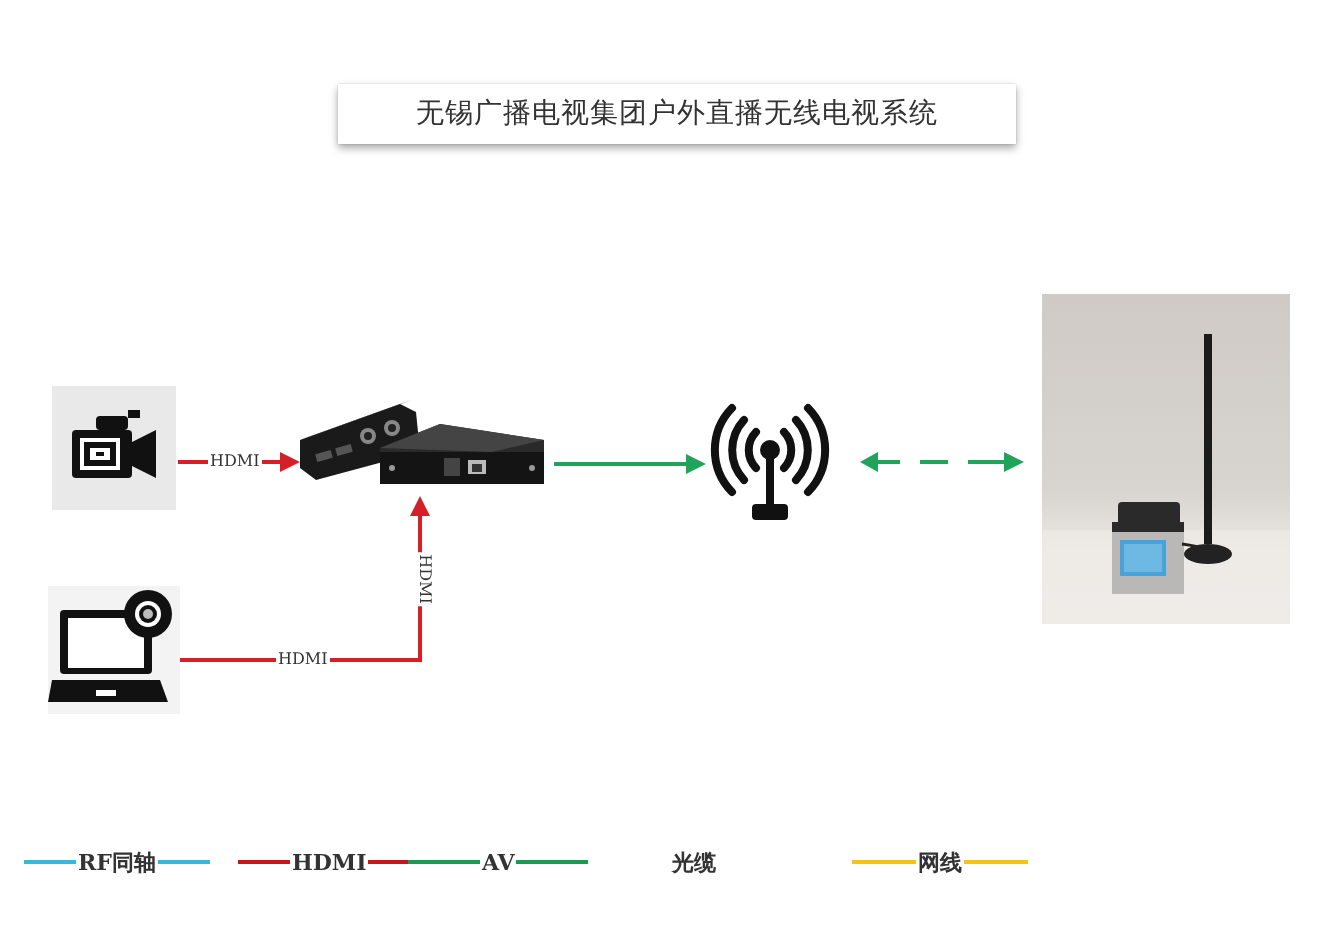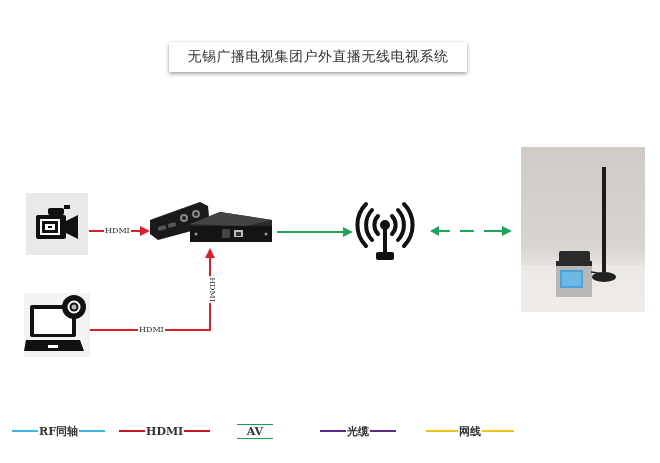--- a/index.html
+++ b/index.html
@@ -1,18 +1,18 @@
 <!DOCTYPE html>
 <html><head>
 <meta charset="utf-8">
 <style>
   html, body { margin:0; padding:0; background:#ffffff; }
   body { width:660px; height:463px; position:relative; overflow:hidden; font-family:"DejaVu Serif","Liberation Serif",serif; }
   .abs { position:absolute; }
-  .title-box { left:169px; top:42px; width:298px; height:30px; background:#fff; box-shadow:0 2px 4px rgba(0,0,0,0.35), 0 0 1px rgba(0,0,0,0.15); display:flex; align-items:center; justify-content:center; font-size:14px; color:#333; letter-spacing:0.5px; }
+  .title-box { left:169px; top:42px; width:339px; height:30px; background:#fff; box-shadow:0 2px 4px rgba(0,0,0,0.35), 0 0 1px rgba(0,0,0,0.15); display:flex; align-items:center; justify-content:center; font-size:14px; color:#333; letter-spacing:0.5px; }
   .node-bg { background:#e9e9e9; }
   .line { position:absolute; }
   .label-s { position:absolute; font-size:8px; color:#333; background:#fff; padding:0 1px; line-height:9px; }
   .legend { position:absolute; top:424px; height:14px; display:flex; align-items:center; font-size:11px; color:#333;font-weight:bold; }
   .legend .seg { height:1.5px; width:26px; }
   .legend span.txt { padding:0 1px; }
 </style>
 </head>
 <body>
 
@@ -126,26 +126,26 @@
 <div class="legend" style="left:12px;">
   <div class="seg" style="background:#3ab6d6;"></div>
   <span class="txt">RF同轴</span>
   <div class="seg" style="background:#3ab6d6;"></div>
 </div>
 <div class="legend" style="left:119px;">
   <div class="seg" style="background:#c4161c;"></div>
   <span class="txt">HDMI</span>
   <div class="seg" style="background:#c4161c;"></div>
 </div>
-<div class="legend" style="left:237px;flex-direction:column;">
+<div class="legend" style="left:204px;">
   <div class="seg" style="background:#1d9a52;width:36px;"></div>
   <span class="txt">AV</span>
   <div class="seg" style="background:#1d9a52;width:36px;"></div>
 </div>
-<div class="legend" style="left:320px;">
+<div class="legend" style="left:334px;flex-direction:column;">
   <div class="seg" style="background:#5b2a86;"></div>
   <span class="txt">光缆</span>
   <div class="seg" style="background:#5b2a86;"></div>
 </div>
 <div class="legend" style="left:426px;text-align:center;">
   <div class="seg" style="background:#f0c419;width:32px;"></div>
   <span class="txt">网线</span>
   <div class="seg" style="background:#f0c419;width:32px;"></div>
 </div>
 

